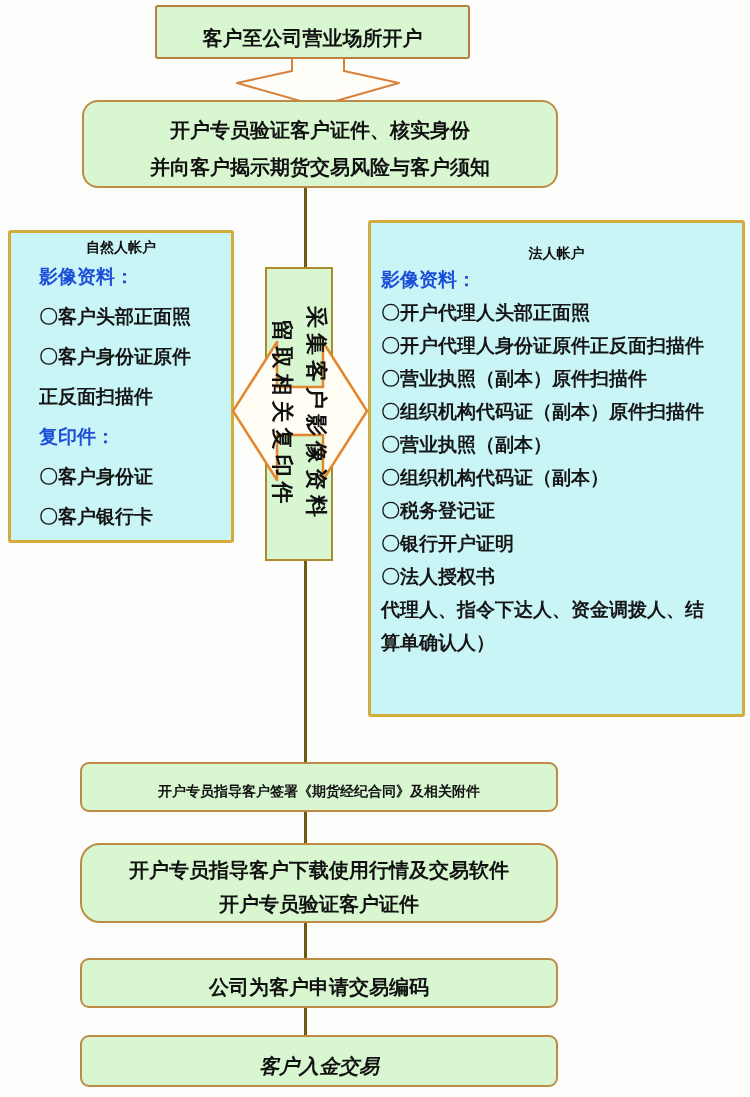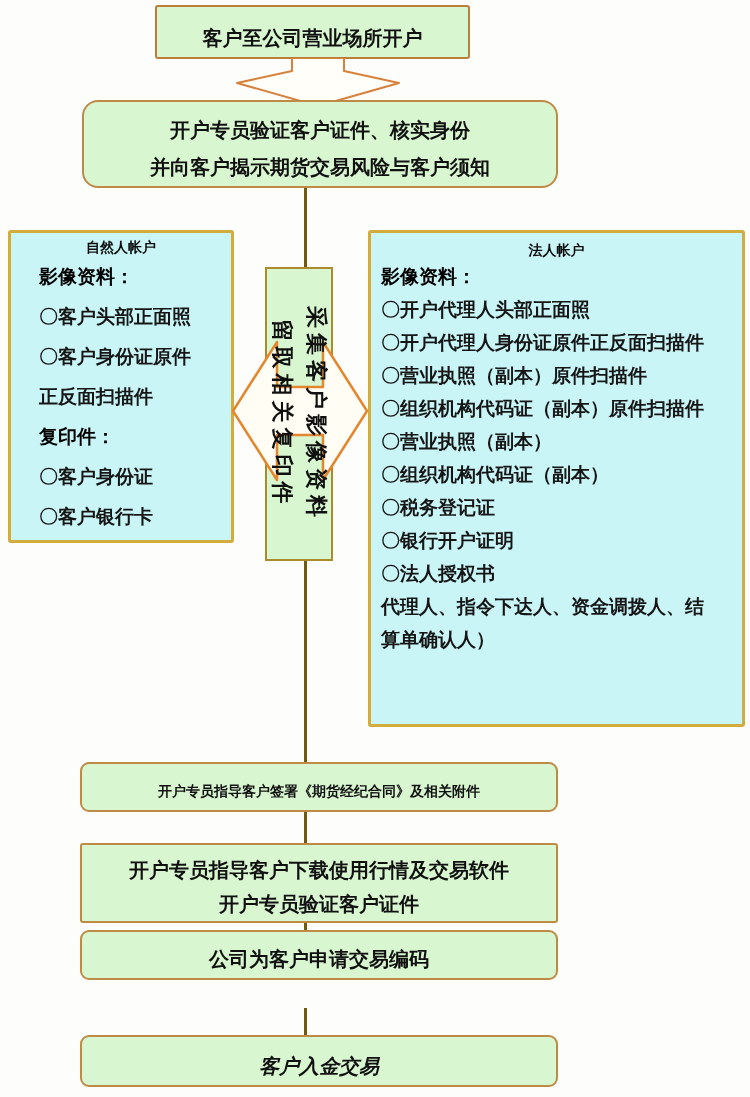--- a/index.html
+++ b/index.html
@@ -16,21 +16,21 @@
     text-align:center;
   }
   .gbox .bline{font-size:20px;font-weight:700;line-height:37px;color:#111;}
   .cbox{
     position:absolute;box-sizing:border-box;
     background:#c9f5f7;border:3px solid #d3ac3e;border-radius:3px;
   }
   .cbox-title{text-align:center;font-size:14px;font-weight:700;color:#0d0d0d;}
   .lines{font-size:19px;font-weight:600;color:#161616;}
   .lines .line{white-space:nowrap;}
-  .red{color:#000000;font-weight:700;}
+  .red{color:#1d4ed8;font-weight:700;}
   .connector{position:absolute;width:3px;background:#6e5a10;}
   .arrow-svg{position:absolute;}
   #collect-box{
     position:absolute;left:265px;top:267px;width:68px;height:294px;
     box-sizing:border-box;background:#d8f6d0;border:2px solid #ab8b2b;
   }
   #collect-text{
     position:absolute;left:299px;top:414px;
     transform:translate(-50%,-50%) rotate(90deg);
     transform-origin:center center;
@@ -68,21 +68,21 @@
       <div class="line red">影像资料：</div>
       <div class="line">〇客户头部正面照</div>
       <div class="line">〇客户身份证原件</div>
       <div class="line">正反面扫描件</div>
       <div class="line red">复印件：</div>
       <div class="line">〇客户身份证</div>
       <div class="line">〇客户银行卡</div>
     </div>
   </div>
 
-  <div class="cbox" style="left:368px;top:230px;width:377px;height:497px;padding-top:9px;">
+  <div class="cbox" style="left:368px;top:220px;width:377px;height:497px;padding-top:22px;">
     <div class="cbox-title">法人帐户</div>
     <div class="lines" id="legal-lines">
       <div class="line red">影像资料：</div>
       <div class="line">〇开户代理人头部正面照</div>
       <div class="line">〇开户代理人身份证原件正反面扫描件</div>
       <div class="line">〇营业执照（副本）原件扫描件</div>
       <div class="line">〇组织机构代码证（副本）原件扫描件</div>
       <div class="line">〇营业执照（副本）</div>
       <div class="line">〇组织机构代码证（副本）</div>
       <div class="line">〇税务登记证</div>
@@ -105,28 +105,28 @@
   </div>
 
   <div class="connector" style="left:304px;top:561px;height:201px;"></div>
 
   <div class="gbox" style="left:80px;top:762px;width:478px;height:50px;border-radius:9px;">
     <div class="bline" style="font-size:14px;">开户专员指导客户签署《期货经纪合同》及相关附件</div>
   </div>
 
   <div class="connector" style="left:304px;top:812px;height:31px;"></div>
 
-  <div class="gbox" style="left:80px;top:843px;width:478px;height:80px;border-radius:3px;">
+  <div class="gbox" style="left:80px;top:843px;width:478px;height:80px;border-radius:20px;">
     <div class="bline" style="line-height:34px;">开户专员指导客户下载使用行情及交易软件</div>
     <div class="bline" style="line-height:34px;">开户专员验证客户证件</div>
   </div>
 
   <div class="connector" style="left:304px;top:923px;height:35px;"></div>
 
-  <div class="gbox" style="left:80px;top:930px;width:478px;height:50px;border-radius:9px;">
+  <div class="gbox" style="left:80px;top:958px;width:478px;height:50px;border-radius:9px;">
     <div class="bline">公司为客户申请交易编码</div>
   </div>
 
   <div class="connector" style="left:304px;top:1008px;height:27px;"></div>
 
   <div class="gbox" style="left:80px;top:1035px;width:478px;height:52px;border-radius:9px;font-style:italic;">
     <div class="bline">客户入金交易</div>
   </div>
 
 </div>

